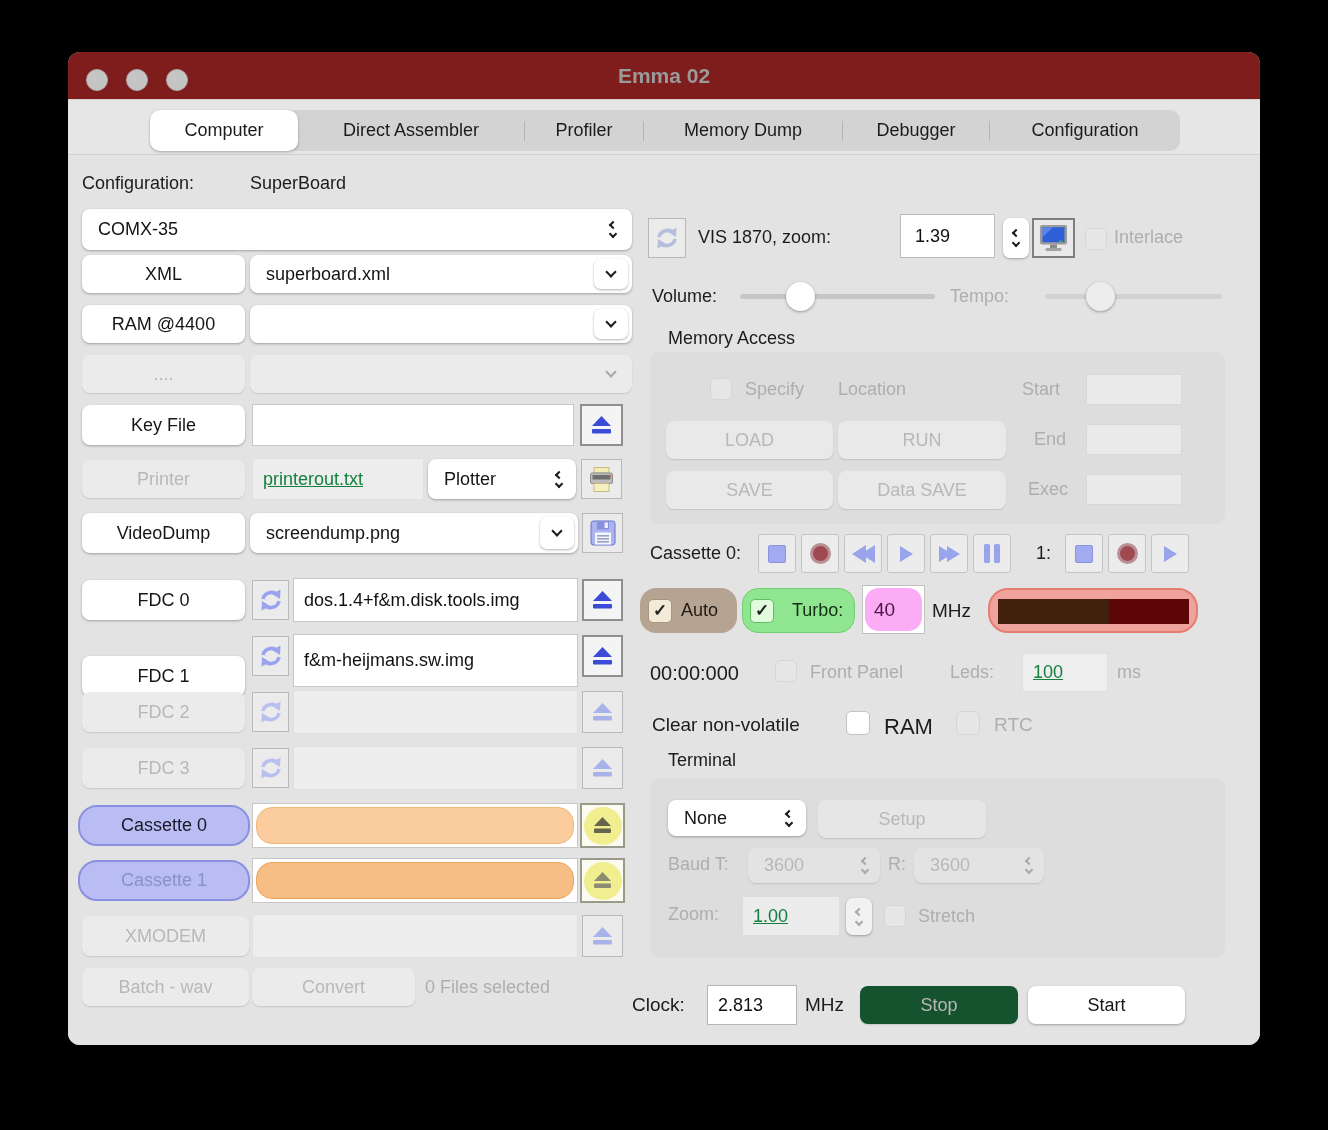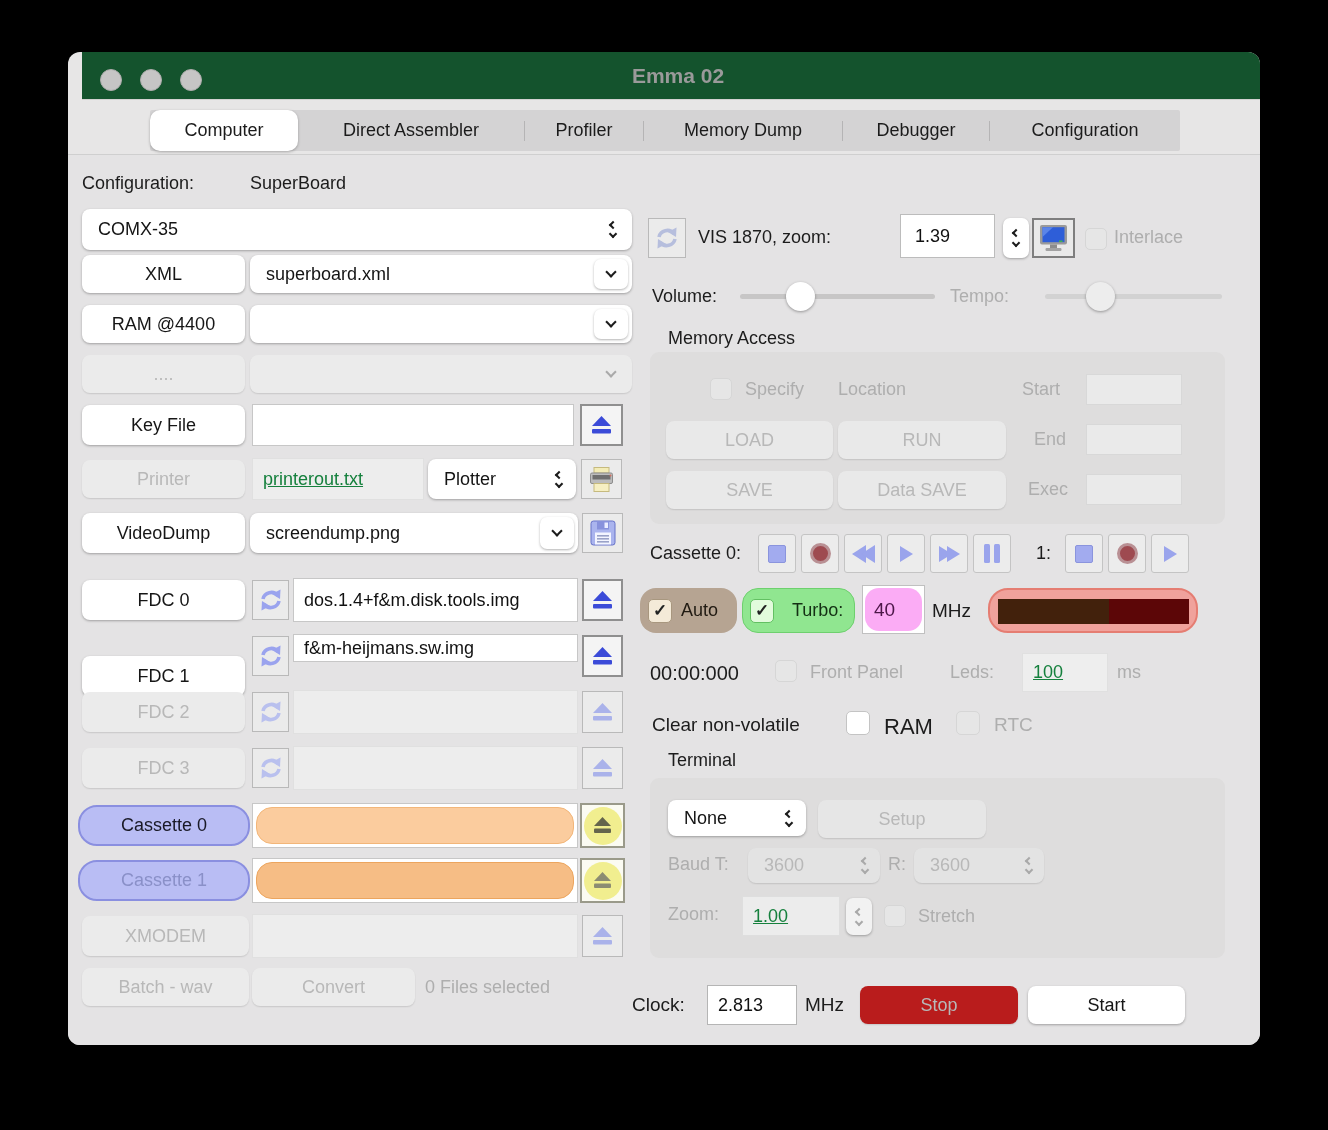--- a/index.html
+++ b/index.html
@@ -1,27 +1,27 @@
 <!DOCTYPE html>
 <html><head>
 <meta charset="utf-8">
 <style>
   html,body{margin:0;padding:0;background:#000;width:1328px;height:1130px;
     font-family:"Liberation Sans",sans-serif;-webkit-font-smoothing:antialiased;}
   *{box-sizing:border-box;}
   .window{position:absolute;left:68px;top:52px;width:1192px;height:993px;
     background:#e7e6e6;border-radius:12px;box-shadow:0 18px 50px rgba(0,0,0,.65);overflow:hidden;}
-  .titlebar{position:absolute;left:0;top:0;width:100%;height:48px;background:#14532d;
-    border-bottom:1px solid #d2d1d1;margin-left:14px;}
+  .titlebar{position:absolute;left:0;top:0;width:100%;height:48px;background:#7f1d1d;
+    border-bottom:1px solid #d2d1d1;}
   .light{position:absolute;top:17px;width:22px;height:22px;border-radius:50%;
     background:#c6c5c5;border:1px solid #adacac;}
   .wtitle{position:absolute;top:12px;left:0;width:100%;text-align:center;font-size:21px;
     font-weight:bold;color:#9a9a9a;}
   .tabstrip{position:absolute;left:82px;top:58px;width:1030px;height:41px;background:#d4d3d4;
-    border-radius:2px;display:flex;align-items:center;}
+    border-radius:10px;display:flex;align-items:center;}
   .tab{height:41px;display:flex;align-items:center;justify-content:center;font-size:18px;
     color:#1b1b1b;position:relative;}
   .tab.active{background:#ffffff;border-radius:10px;box-shadow:0 1px 3px rgba(0,0,0,.28);}
   .tabdiv{width:1px;height:20px;background:#b5b4b5;}
   .page-line{position:absolute;left:0;top:102px;width:100%;height:1px;background:#cfcfcf;}
   .page{position:absolute;left:0;top:103px;width:100%;height:890px;background:#e4e3e4;}
 
   .lbl{position:absolute;font-size:18px;color:#1c1c1c;white-space:nowrap;}
   .lbl.dis{color:#aeaeae;}
   .btn{position:absolute;background:#ffffff;border-radius:8px;box-shadow:0 1px 2.5px rgba(0,0,0,.3);
@@ -234,21 +234,21 @@
       <span>FDC 1</span>
     </div>
   <div class="sqbtn soft" style="left:184px;top:584px;width:37px;height:40px">
     <svg width="24" height="24" viewBox="0 0 24 24">
       <path d="M4 11 A 8.5 8 0 0 1 19 7.5" stroke="#9aa3ee" stroke-width="3.6" fill="none"></path>
       <path d="M21.5 1.5 L21 11 L13 6 Z" fill="#9aa3ee"></path>
       <path d="M20 13 A 8.5 8 0 0 1 5 16.5" stroke="#9aa3ee" stroke-width="3.6" fill="none"></path>
       <path d="M2.5 22.5 L3 13 L11 18 Z" fill="#9aa3ee"></path>
     </svg>
   </div>
-  <div class="field" style="left:225px;top:582px;width:285px;height:28px">
+  <div class="field" style="left:225px;top:582px;width:285px;height:53px">
       <span>f&amp;m-heijmans.sw.img</span>
     </div>
   <div class="sqbtn" style="left:514px;top:583px;width:41px;height:42px">
     <svg width="21" height="18" viewBox="0 0 21 18">
         <path d="M10.5 0 L20 10 L1 10 Z" fill="#3b4bd8"></path>
         <rect x="1" y="13" width="19" height="4.5" rx="1" fill="#3b4bd8"></rect>
       </svg>
   </div>
 
   <div class="btn dis" style="left:14px;top:640px;width:163px;height:40px">
@@ -519,20 +519,20 @@
     <i class="chev sm grey" style="transform:rotate(45deg)"></i>
   </div>
   <div class="checkbox dis" style="left:816px;top:853px"></div>
   <span class="lbl dis" style="left:850px;top:854px">Stretch</span>
 
   <span class="lbl" style="left:564px;top:942px;font-size:19px">Clock:</span>
   <div class="field" style="left:639px;top:933px;width:90px;height:40px;border-color:#b5b5b5">
       <span>2.813</span>
     </div>
   <span class="lbl" style="left:737px;top:942px;font-size:19px">MHz</span>
-  <div class="btn dis" style="left:792px;top:934px;width:158px;height:38px;background:#b91c1c">
+  <div class="btn dis" style="left:792px;top:934px;width:158px;height:38px;background:#14532d">
       <span>Stop</span>
     </div>
   <div class="btn" style="left:960px;top:934px;width:157px;height:38px">
       <span>Start</span>
     </div>
 
 </div>
 
 </body></html>

